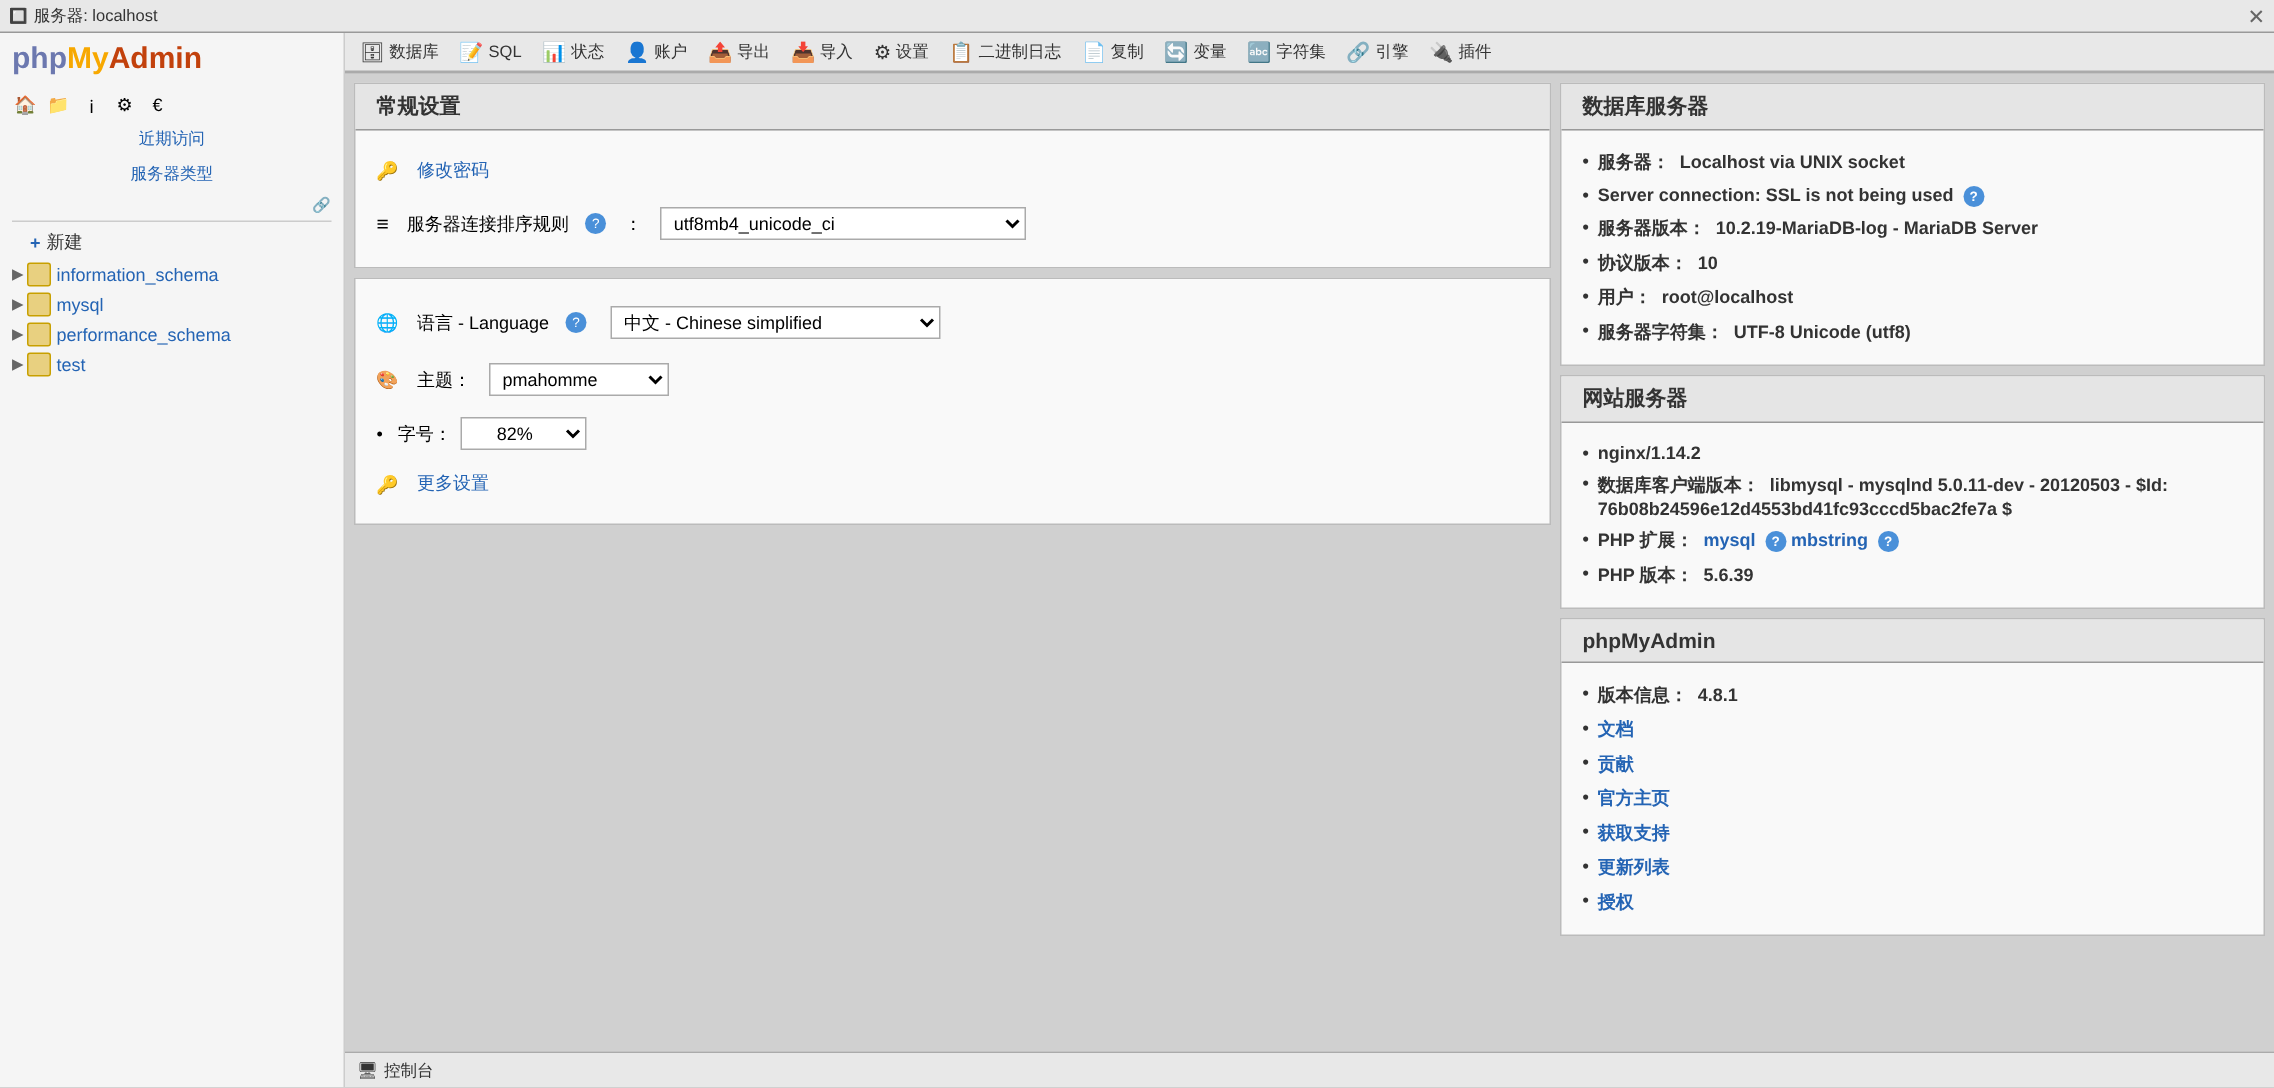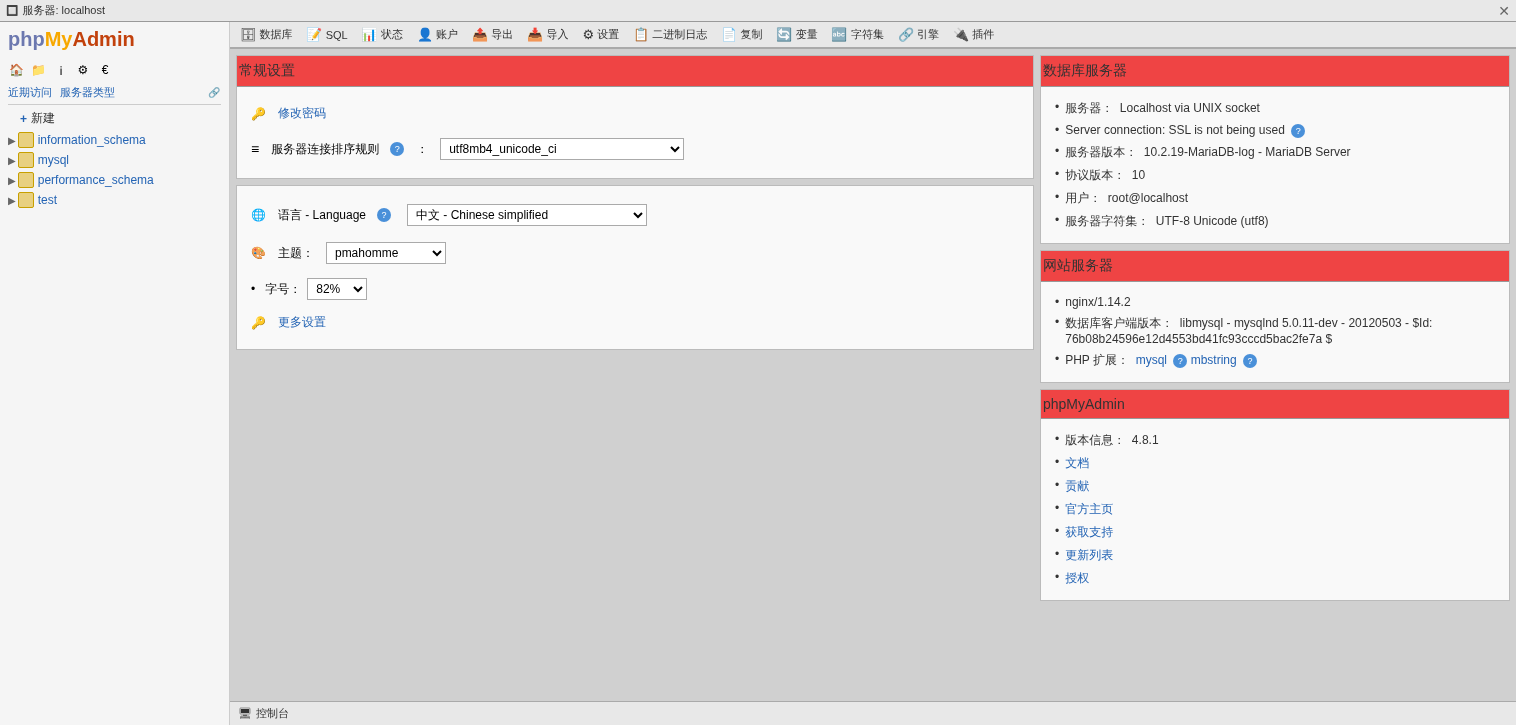--- a/index.html
+++ b/index.html
@@ -36,21 +36,21 @@
       padding: 6px 8px;
       display: flex;
       align-items: center;
     }
     .logo-text { font-size: 20px; font-weight: bold; }
     .logo-php { color: #6c78af; }
     .logo-my { color: #f7a800; }
     .logo-admin { color: #c2410c; }
     .sidebar-icons { display: flex; align-items: center; padding: 4px 8px; gap: 4px; }
     .sidebar-icon { width: 18px; height: 18px; display: inline-flex; align-items: center; justify-content: center; font-size: 12px; cursor: pointer; }
-    .sidebar-links { display: flex; align-items: center; padding: 2px 8px; gap: 8px; font-size: 11px; color: #555; }
+    .sidebar-links { display: flex; align-items: center; padding: 2px 8px; gap: 8px; font-size: 11px; color: #555; flex-direction: column; }
     .sidebar-link { color: #2464b4; cursor: pointer; text-decoration: none; }
     .sidebar-divider { border: none; border-top: 1px solid #ccc; margin: 2px 8px; }
     .new-db-btn {
       display: flex;
       align-items: center;
       padding: 3px 8px 3px 20px;
       font-size: 12px;
       color: #333;
       cursor: pointer;
     }
@@ -101,41 +101,41 @@
 
     
     .right-panel { width: 470px; display: flex; flex-direction: column; gap: 6px; overflow-y: auto; }
 
     
     .section-box {
       background: #f9f9f9;
       border: 1px solid #bbb;
     }
     .section-header {
-      background: #ef4444;
-      padding: 6px 2px;
+      background: #e5e5e5;
+      padding: 6px 14px;
       font-size: 14px;
-      font-weight: normal;
+      font-weight: bold;
       color: #333;
       border-bottom: 1px solid #999;
     }
     .section-body { padding: 10px 14px; }
 
     
     .form-row { display: flex; align-items: center; padding: 8px 0; gap: 8px; }
     .form-select {
       border: 1px solid #aaa;
       background: #fff;
       padding: 2px 4px;
       font-size: 12px;
       height: 22px;
       cursor: pointer;
     }
 
-    .info-list { list-style: none; padding: 0; }
+    .info-list { list-style: none; padding: 0; font-weight: bold; }
     .info-list li { padding: 3px 0; font-size: 12px; color: #333; display: flex; align-items: flex-start; }
     .info-list li::before { content: "•"; margin-right: 6px; flex-shrink: 0; color: #333; }
     .info-link { color: #2464b4; cursor: pointer; text-decoration: none; }
     .info-badge {
       display: inline-flex;
       align-items: center;
       justify-content: center;
       width: 14px;
       height: 14px;
       background: #4a90d9;
@@ -306,37 +306,37 @@
           </div>
         </div>
 
         <div class="section-box">
           <div class="section-body">
 
             <div class="form-row">
               <span style="margin-right:4px;">🌐</span>
               <span>语言 - Language</span>
               <span class="info-badge">?</span>
-              <select class="form-select" style="width:240px; margin-left:8px;">
+              <select class="form-select" style="width:220px; margin-left:8px;">
                 <option>中文 - Chinese simplified</option>
               </select>
             </div>
 
             <div class="form-row">
               <span style="margin-right:4px;">🎨</span>
               <span>主题：</span>
               <select class="form-select" style="width:120px; margin-left:4px;">
                 <option>pmahomme</option>
               </select>
             </div>
 
             <div class="font-size-row">
               <span class="bullet">•</span>
               <span>字号：</span>
-              <select class="form-select" style="width:60px;">
+              <select class="form-select" style="width:84px;text-align:center;">
                 <option>82%</option>
               </select>
             </div>
 
             <div class="form-row">
               <span style="margin-right:4px;">🔑</span>
               <a class="more-settings-link">更多设置</a>
             </div>
           </div>
         </div>
@@ -380,20 +380,23 @@
             <ul class="info-list">
               <li>
                   <span>nginx/1.14.2</span>
                 </li>
               <li>
                   <span>数据库客户端版本：&nbsp; libmysql - mysqlnd 5.0.11-dev - 20120503 - $Id: 76b08b24596e12d4553bd41fc93cccd5bac2fe7a $</span>
                 </li>
               <li>
                   <span>PHP 扩展：&nbsp; <a class="info-link">mysql</a> <span class="info-badge">?</span> <a class="info-link">mbstring</a> <span class="info-badge">?</span></span>
                 </li>
+              <li>
+                  <span>PHP 版本：&nbsp; 5.6.39</span>
+                </li>
             </ul>
           </div>
         </div>
 
         <div class="section-box">
           <div class="section-header">
             <span>phpMyAdmin</span>
           </div>
           <div class="section-body">
             <ul class="info-list">

